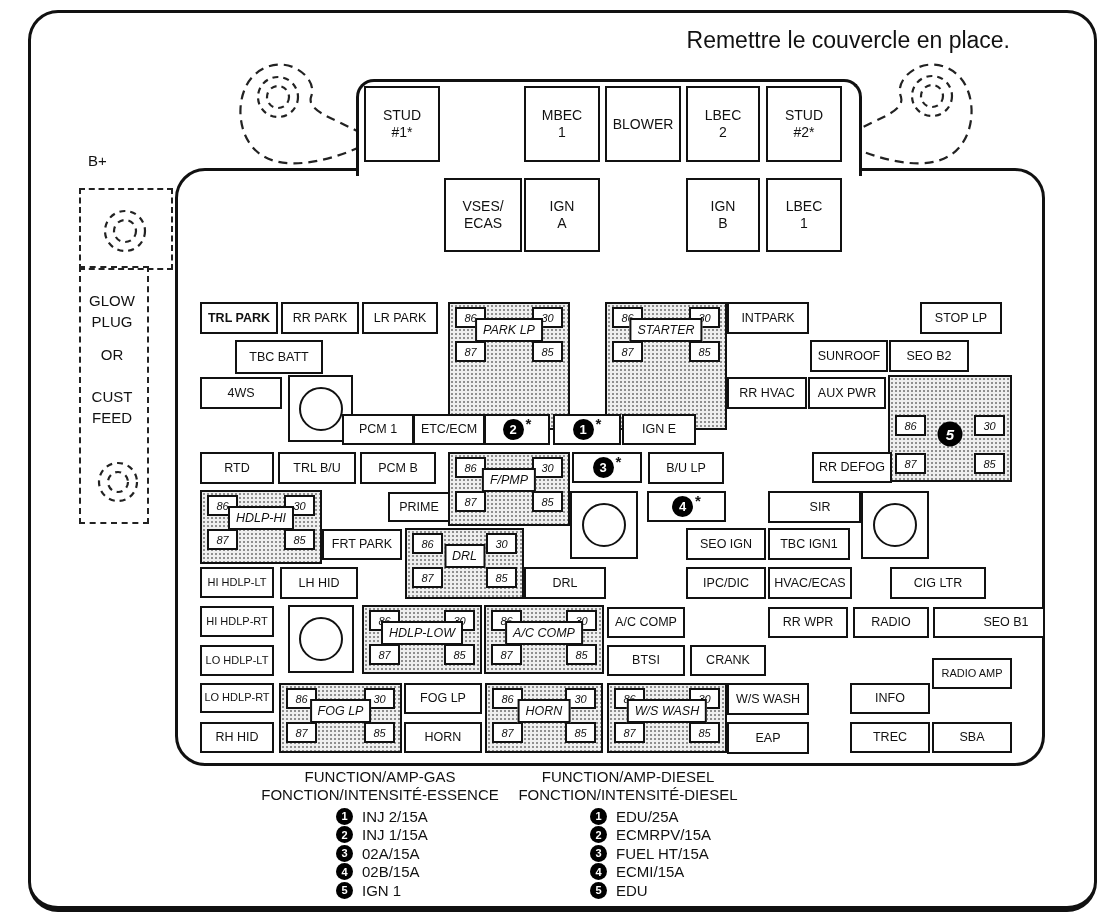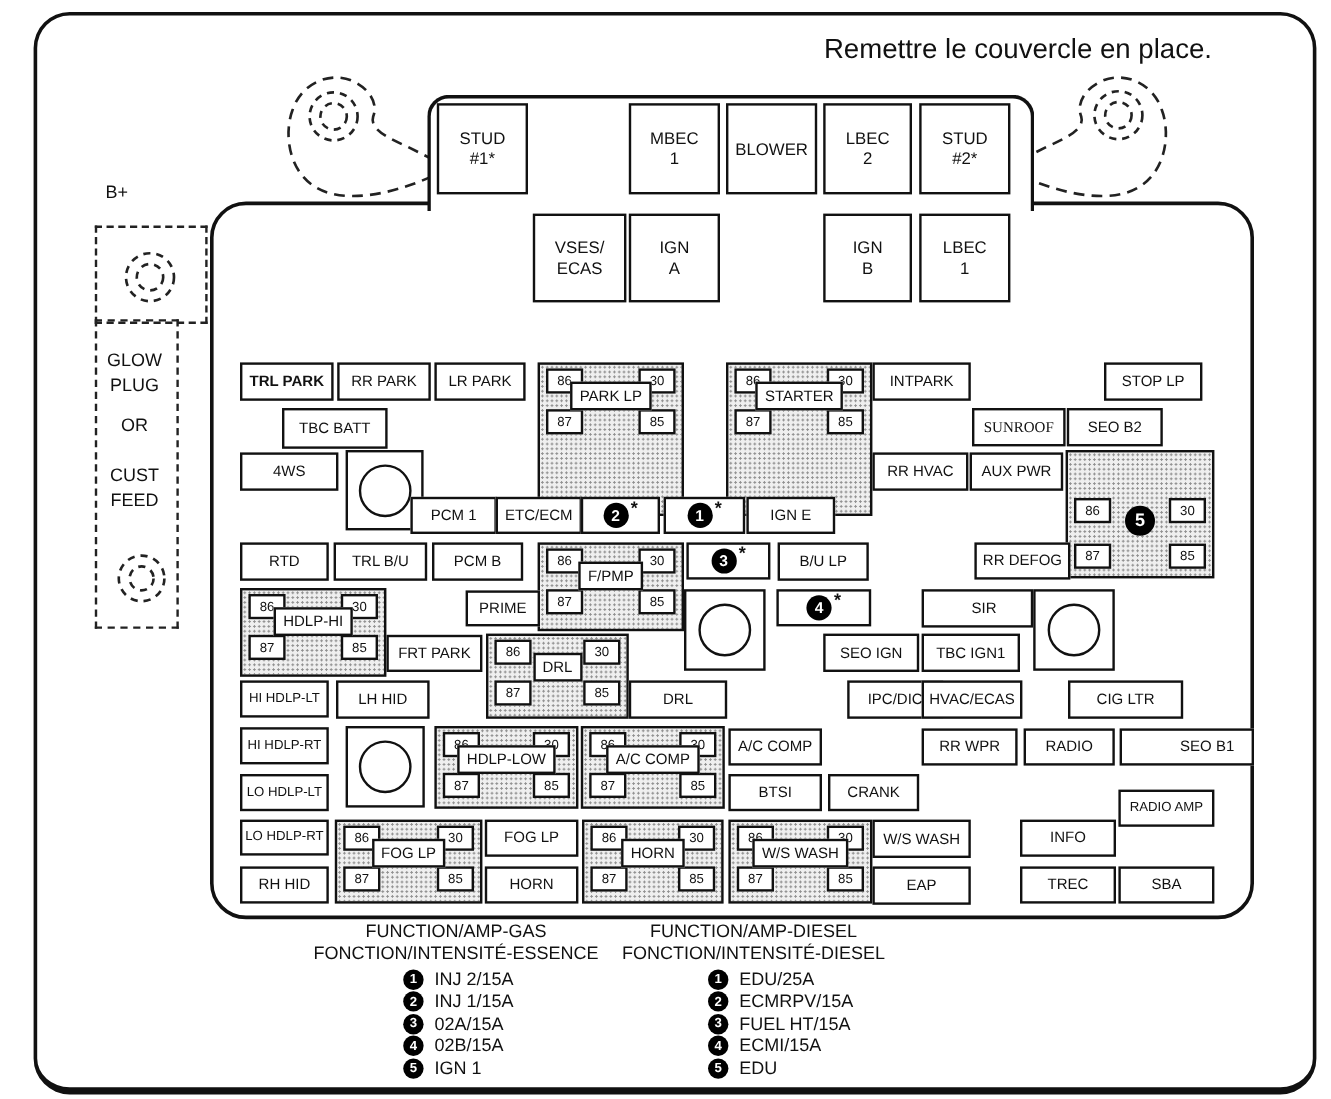--- a/index.html
+++ b/index.html
@@ -15,21 +15,21 @@
   svg.overlay{position:absolute;left:0;top:0;z-index:0;}
   .dashedbox{position:absolute;border:2px dashed #222;z-index:0;background:transparent;}
   
   .fuse{position:absolute;border:2.5px solid #111;background:#fff;z-index:3;
         display:flex;align-items:center;justify-content:center;text-align:center;
         font-size:12.5px;line-height:1.2;white-space:pre-line;}
   .big{font-size:14px;}
   .fz11{font-size:11px;}
   
   .relay{position:absolute;border:2.5px solid #111;z-index:3;background-color:#efefef;
-         background-image:radial-gradient(#8f8f8f 0.9px, transparent 1px);background-size:4px 4px;}
+         background-image:radial-gradient(#8f8f8f 0.9px, transparent 1px);background-size:4px 4px;font-style:italic;}
   .pin{position:absolute;width:27px;height:17px;border:2px solid #111;background:#fff;
        display:flex;align-items:center;justify-content:center;font-size:11px;z-index:4;}
   .pa{left:5px;top:3px}.pb{right:5px;top:3px}.pc{left:5px;top:37px}.pd{right:5px;top:37px}
   .r5 .pa{top:38px}.r5 .pb{top:38px}.r5 .pc{top:76px}.r5 .pd{top:76px}
   .bar{position:absolute;left:50%;top:14px;transform:translateX(-50%);border:2.5px solid #111;
        background:#fff;font-size:12.5px;height:20px;line-height:20px;padding:0 6px;
        white-space:nowrap;z-index:5;}
   
   .socket{position:absolute;border:2.5px solid #111;background:#fff;z-index:3;}
   .ring{position:absolute;left:50%;top:50%;width:40px;height:40px;border:2.5px solid #111;
@@ -124,21 +124,21 @@
 
   <div class="relay" style="left:605px;top:302px;width:118px;height:124px;">
     <span class="pin pa">86</span>
     <span class="pin pb">30</span>
     <span class="bar">STARTER</span>
     <span class="pin pc">87</span>
     <span class="pin pd">85</span>
   </div>
 
   <div class="fuse" style="left:235px;top:340px;width:84px;height:30px;">TBC BATT</div>
-  <div class="fuse" style="left:810px;top:340px;width:74px;height:28px;font-family:Liberation Serif, serif;">SUNROOF</div>
+  <div class="fuse" style="left:810px;top:340px;width:74px;height:28px;">SUNROOF</div>
   <div class="fuse" style="left:889px;top:340px;width:76px;height:28px;">SEO B2</div>
 
   <div class="fuse" style="left:200px;top:377px;width:78px;height:28px;">4WS</div>
   <div class="socket" style="left:288px;top:375px;width:61px;height:63px;">
       <span class="ring"></span>
     </div>
   <div class="fuse" style="left:727px;top:377px;width:76px;height:28px;">RR HVAC</div>
   <div class="fuse" style="left:808px;top:377px;width:74px;height:28px;">AUX PWR</div>
 
   <div class="relay r5" style="left:888px;top:375px;width:120px;height:103px;">
@@ -194,21 +194,21 @@
     <span class="bar">DRL</span>
     <span class="pin pc">87</span>
     <span class="pin pd">85</span>
   </div>
   <div class="fuse" style="left:686px;top:528px;width:76px;height:28px;">SEO IGN</div>
   <div class="fuse" style="left:768px;top:528px;width:78px;height:28px;">TBC IGN1</div>
 
   <div class="fuse fz11" style="left:200px;top:567px;width:70px;height:27px;">HI HDLP-LT</div>
   <div class="fuse" style="left:280px;top:567px;width:74px;height:28px;">LH HID</div>
   <div class="fuse" style="left:524px;top:567px;width:78px;height:28px;">DRL</div>
-  <div class="fuse" style="left:686px;top:567px;width:76px;height:28px;margin-left:20px;">IPC/DIC</div>
+  <div class="fuse" style="left:686px;top:567px;width:76px;height:28px;">IPC/DIC</div>
   <div class="fuse" style="left:768px;top:567px;width:80px;height:28px;">HVAC/ECAS</div>
   <div class="fuse" style="left:890px;top:567px;width:92px;height:28px;">CIG LTR</div>
 
   <div class="fuse fz11" style="left:200px;top:606px;width:70px;height:27px;">HI HDLP-RT</div>
   <div class="socket" style="left:288px;top:605px;width:62px;height:64px;">
       <span class="ring"></span>
     </div>
   <div class="relay" style="left:362px;top:605px;width:116px;height:65px;">
     <span class="pin pa">86</span>
     <span class="pin pb">30</span>

